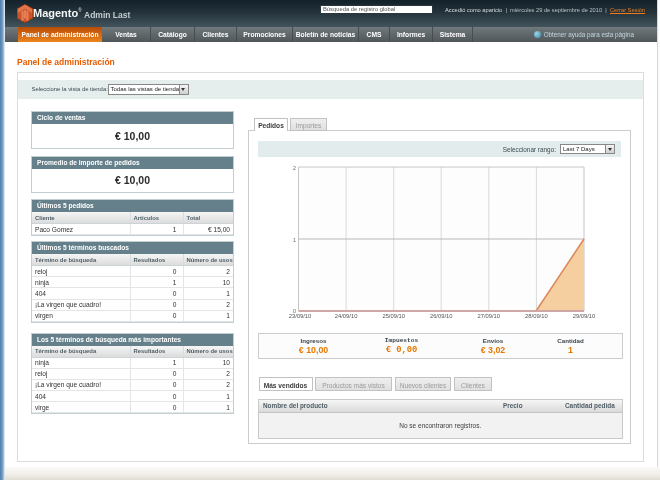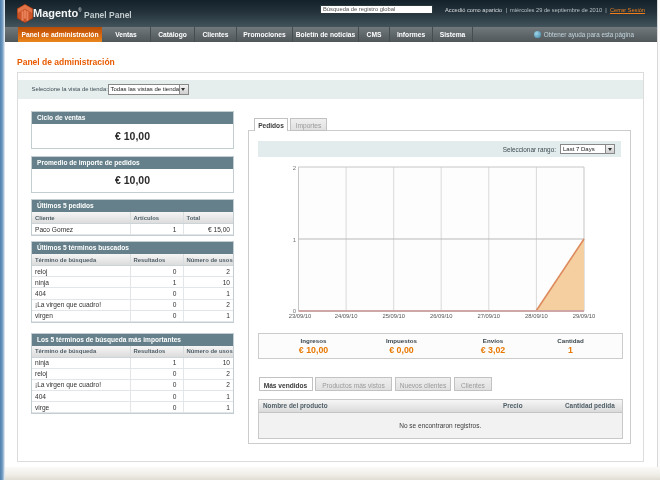--- a/index.html
+++ b/index.html
@@ -75,21 +75,21 @@
 <div class="abs" id="header">
   <svg class="abs" id="logo" viewBox="0 0 16 19">
     <polygon points="8,0 16,4.6 16,14.4 8,19 0,14.4 0,4.6" fill="#a63c12"></polygon>
     <polygon points="8,0.8 15.2,5 15.2,14 8,18.2 0.8,14 0.8,5" fill="#cb5429"></polygon>
     <polygon points="8,0.8 15.2,5 15.2,9 8,4.8 0.8,9 0.8,5" fill="#e0754a"></polygon>
     <rect x="4.6" y="7.2" width="2" height="9.5" fill="#e8825a"></rect>
     <rect x="9.4" y="7.2" width="2" height="9.5" fill="#e8825a"></rect>
     <rect x="7.1" y="6" width="1.8" height="8.5" fill="#e8825a"></rect>
   </svg>
   <div class="abs" id="brand">Magento<span class="tm">®</span></div>
-  <div class="abs" id="brand2">Panel Panel</div>
+  <div class="abs" id="brand2">Admin Last</div>
   <div class="abs" id="search">Búsqueda de registro global</div>
   <div class="abs" id="topright"><span class="usr">Accedió como aparicio</span> &nbsp;|&nbsp; miércoles 29 de septiembre de 2010 &nbsp;|&nbsp; <a>Cerrar Sesión</a></div>
 </div>
 <div class="abs" id="nav">
   <div class="ntab active" style="left:14px;width:84px;">Panel de administración</div>
   <div class="ntab" style="left:98px;width:49px;">Ventas</div>
   <div class="ntab" style="left:147px;width:44px;">Catálogo</div>
   <div class="ntab" style="left:191px;width:42px;">Clientes</div>
   <div class="ntab" style="left:233px;width:56px;">Promociones</div>
   <div class="ntab" style="left:289px;width:66px;">Boletín de noticias</div>
@@ -265,21 +265,21 @@
     <text x="200.8" y="156">27/09/10</text>
     <text x="248.4" y="156">28/09/10</text>
     <text x="296" y="156">29/09/10</text>
   </g>
 </svg>
 <div class="abs" id="totals">
   <div class="cell" style="left:55px;">
       <div class="tl">Ingresos</div>
       <div class="tv">€ 10,00</div>
     </div>
-  <div class="cell" style="left:143px;">
+  <div class="cell" style="left:143px;font-family:Liberation Mono, monospace;">
       <div class="tl">Impuestos</div>
       <div class="tv">€ 0,00</div>
     </div>
   <div class="cell" style="left:234.5px;">
       <div class="tl">Envíos</div>
       <div class="tv">€ 3,02</div>
     </div>
   <div class="cell" style="left:312px;">
       <div class="tl">Cantidad</div>
       <div class="tv">1</div>

